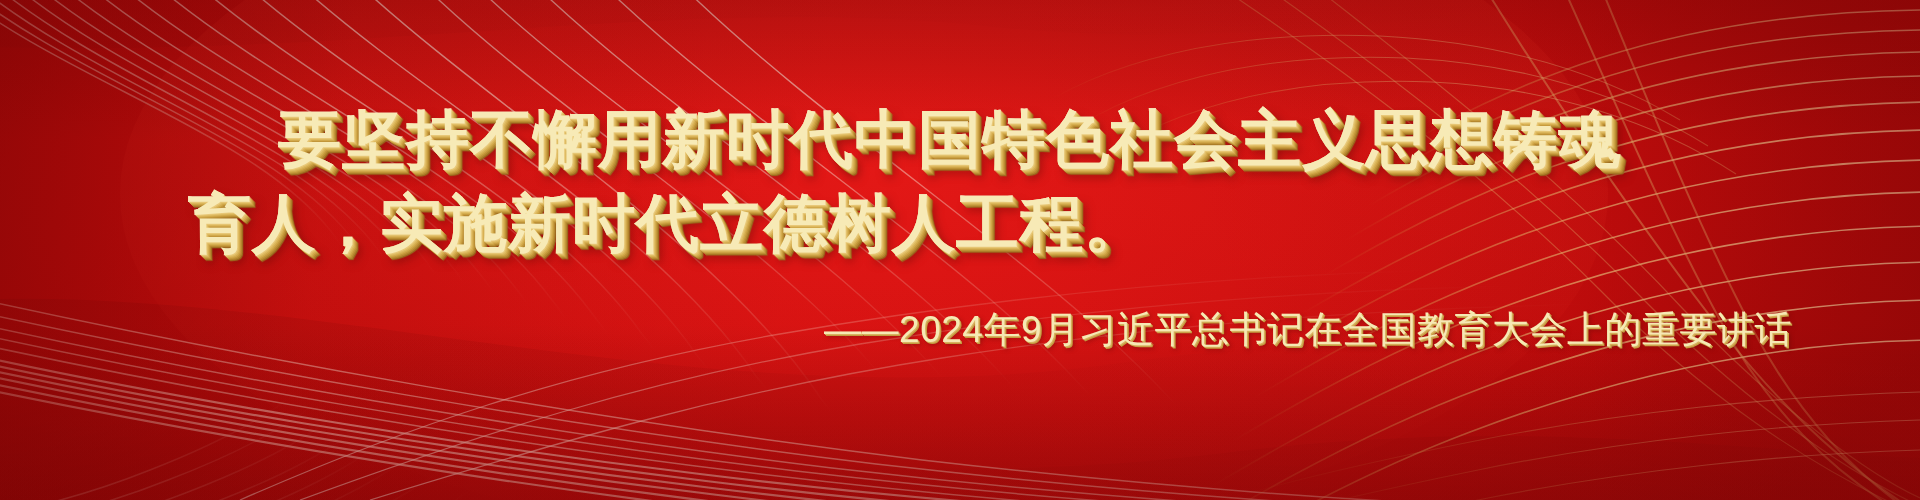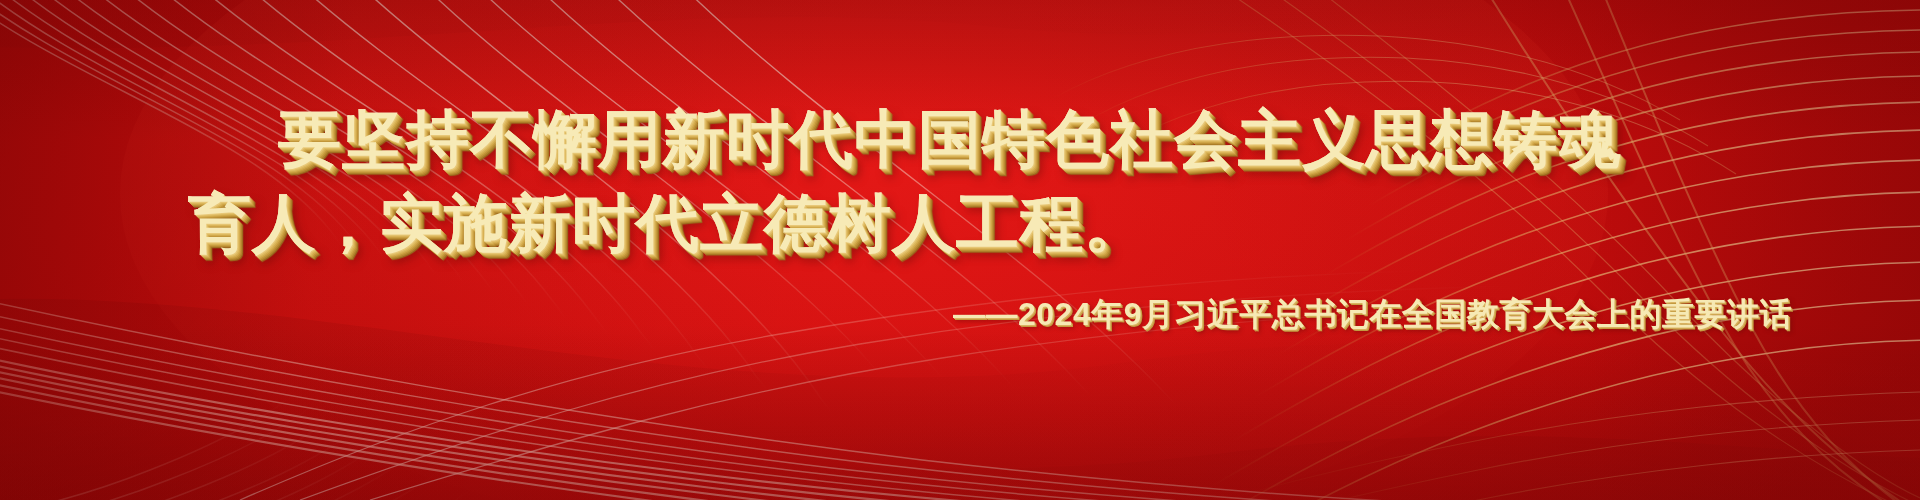--- a/index.html
+++ b/index.html
@@ -67,24 +67,24 @@
     -webkit-background-clip:text;
     background-clip:text;
   }
 
   #quote-line-1 { left:278px;  top:108px; }
   #quote-line-2 { left:188px;  top:192px; }
 
   .attribution {
     position:absolute;
     right:128px;
-    top:293px;
+    top:305px;
     white-space:nowrap;
-    font-size:32px;
-    font-weight:700;
+    font-size:37px;
+    font-weight:400;
     letter-spacing:0.5px;
     color:#F6E9B4;
     text-shadow:
       1px 1px 0 #D9B260,
       2px 2px 0 #C39A40,
       3px 3px 4px rgba(90,10,6,0.5);
   }
 
 </style>
 </head>

